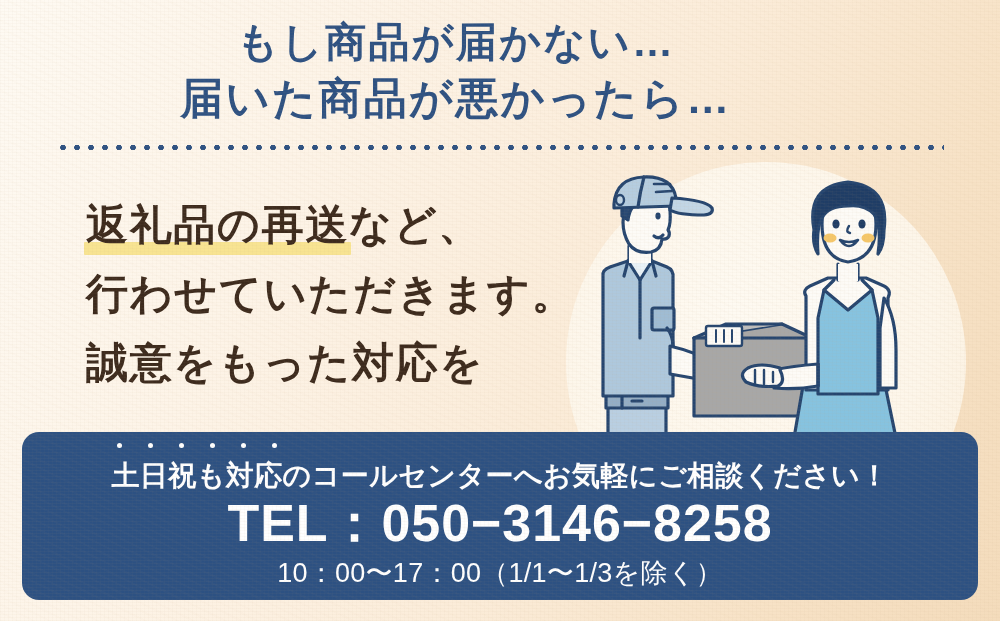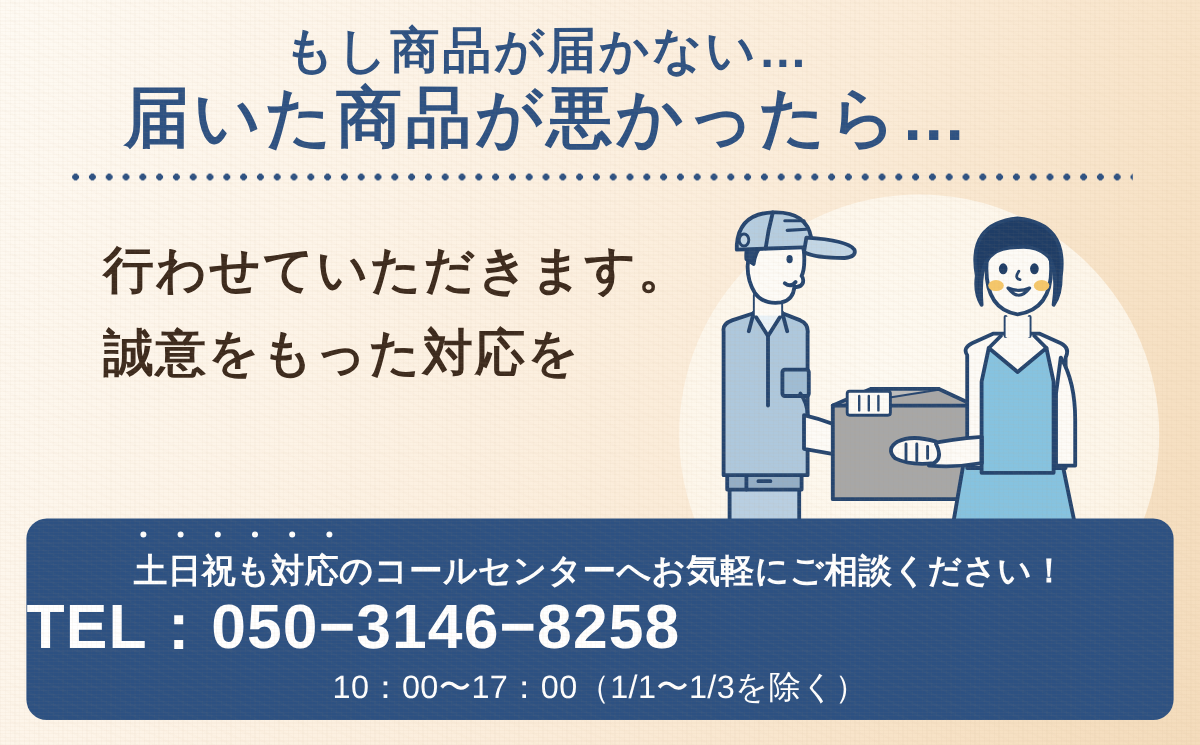--- a/index.html
+++ b/index.html
@@ -38,21 +38,21 @@
     z-index:3;
   }
   .headline .ln{
     display:block;
     font-size:41px;
     line-height:56px;
     font-weight:700;
     letter-spacing:.055em;
     white-space:nowrap;
   }
-  .headline .ln2{ font-size:55px; }
+  .headline .ln2{ font-size:43px; }
 
   
   .divider{
     position:absolute; left:56px; top:143px;
     width:888px; height:9px;
     background-image:radial-gradient(circle, #2d5182 0 2.6px, rgba(0,0,0,0) 3px);
     background-size:14px 9px;
     background-repeat:repeat-x;
     background-position:left center;
     z-index:3;
@@ -135,21 +135,21 @@
   }
   .emph .dots i{
     display:block;
     width:5px; height:5px;
     border-radius:50%;
     background:#ffffff;
   }
   .panel-tel{
     position:absolute;
     left:0; top:60px; width:956px;
-    text-align:left;
+    text-align:center;
     font-size:52px;
     line-height:62px;
     font-weight:600;
     letter-spacing:.018em;
     white-space:nowrap;
   }
   .panel-hours{
     position:absolute;
     left:0; top:126px; width:956px;
     text-align:center;
@@ -262,20 +262,21 @@
           <path d="M274 72 Q283 84 292 72 Q283 76 274 72 Z" fill="#fdfbf7" stroke="#25456f" stroke-width="2.6"></path>
 
           <ellipse cx="264" cy="70" rx="6.5" ry="4.6" fill="#f5c76a" stroke="none"></ellipse>
           <ellipse cx="302" cy="70" rx="6.5" ry="4.6" fill="#f5c76a" stroke="none"></ellipse>
         </g>
       </g>
     </svg>
   </div>
 
   <div class="body-copy">
+    <span class="bline"><span class="hl">返礼品の再送</span><span>など、</span></span>
     <span class="bline">行わせていただきます。</span>
     <span class="bline">誠意をもった対応を</span>
   </div>
 
   <div class="panel">
     <div class="panel-line1"><span class="emph"><span class="dots">
             <i></i>
             <i></i>
             <i></i>
             <i></i>

